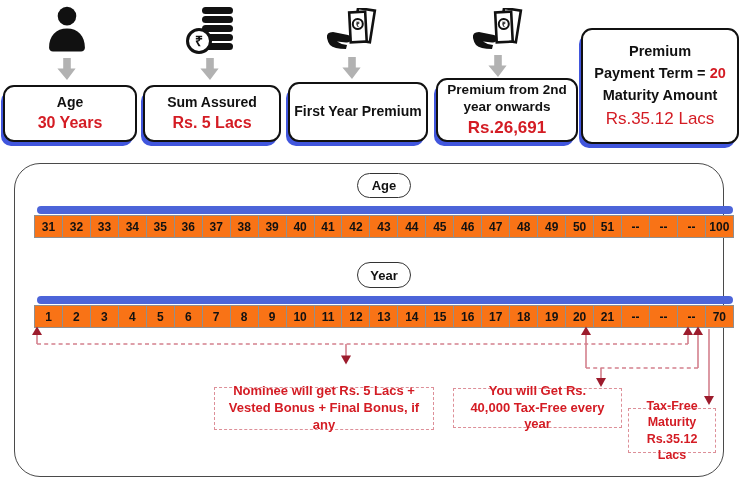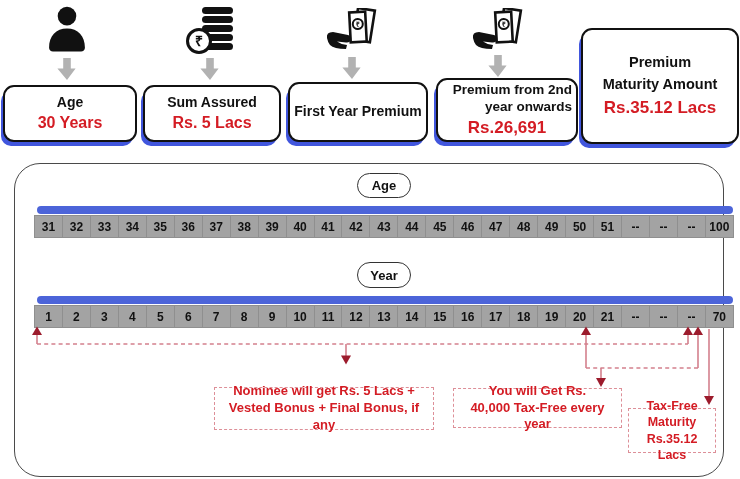--- a/index.html
+++ b/index.html
@@ -7,36 +7,36 @@
   
   .flow-box{
     position:absolute;background:#fff;border:2px solid #111;border-radius:11px;
     box-shadow:-3px 5px 0 -1px #4156dd;display:flex;flex-direction:column;
     align-items:center;justify-content:center;text-align:center;line-height:1.25;
   }
   .flow-label{font-weight:700;font-size:14px;color:#111;}
   .flow-value{font-weight:700;font-size:16px;color:#d41c24;margin-top:1px;}
   .sum-line{font-weight:700;font-size:14.5px;color:#111;line-height:1.5;}
   .sum-red{color:#d41c24;}
-  .sum-value{font-weight:700;font-size:17px;color:#d41c24;line-height:1.4;text-align:center;}
+  .sum-value{font-weight:400;font-size:17px;color:#d41c24;line-height:1.4;text-align:center;}
   .icon-wrap{position:absolute;}
   
   .panel{
     position:absolute;left:14px;top:163px;width:710px;height:314px;
     border:1.6px solid #4a4a4a;border-radius:26px;background:#fff;box-sizing:border-box;
   }
   .pill{
     position:absolute;width:54px;height:25px;border:1.4px solid #333;border-radius:13px;
     display:flex;align-items:center;justify-content:center;
     font-size:13px;font-weight:700;color:#111;background:#fff;box-sizing:border-box;
   }
   .blue-bar{position:absolute;left:22px;width:696px;height:8px;background:#4c64d9;border-radius:4px;}
   .cells{position:absolute;left:19px;width:700px;height:23px;display:flex;}
   .cell{
-    flex:1;border:1px solid #8f8f8f;margin-left:-1px;background:#a3a3a3;
+    flex:1;border:1px solid #8f8f8f;margin-left:-1px;background:#f97316;
     display:flex;align-items:center;justify-content:center;
     font-size:12px;font-weight:700;color:#111;box-sizing:border-box;
   }
   .cell:first-child{margin-left:0;}
   
   .note{
     position:absolute;border:1.6px dashed #dd8f98;background:#fff;color:#d41c24;
     font-weight:700;text-align:center;display:flex;align-items:center;justify-content:center;
     box-sizing:border-box;line-height:1.3;
   }
@@ -122,26 +122,30 @@
 <div class="flow-box" style="left:143px;top:85px;width:134px;height:53px;">
   <div class="flow-label">Sum Assured</div>
   <div class="flow-value">Rs. 5 Lacs</div>
 </div>
 
 <div class="flow-box" style="left:288px;top:82px;width:136px;height:56px;">
   <div class="flow-label">First Year Premium</div>
 </div>
 
 <div class="flow-box" style="left:436px;top:78px;width:130px;height:60px;padding:0 4px;">
-  <div class="flow-label" style="font-size:13.5px;text-align:right;">Premium from 2nd year onwards</div>
+  <div class="flow-label" style="font-size:13.5px;">Premium from 2nd year onwards</div>
   <div class="flow-value" style="font-size:17px;">Rs.26,691</div>
 </div>
 
 <div class="flow-box" style="left:581px;top:28px;width:154px;height:112px;">
   <div class="sum-line">Premium</div>
+  <div class="sum-line">
+    <span>Payment Term =</span>
+    <span class="sum-red">20</span>
+  </div>
   <div class="sum-line">Maturity Amount</div>
   <div class="sum-value">Rs.35.12 Lacs</div>
 </div>
 
 <div class="panel">
   <div class="pill" style="left:342px;top:9px;">Age</div>
   <div class="blue-bar" style="top:42px;"></div>
   <div class="cells" style="top:51px;">
       <div class="cell">31</div>
       <div class="cell">32</div>

